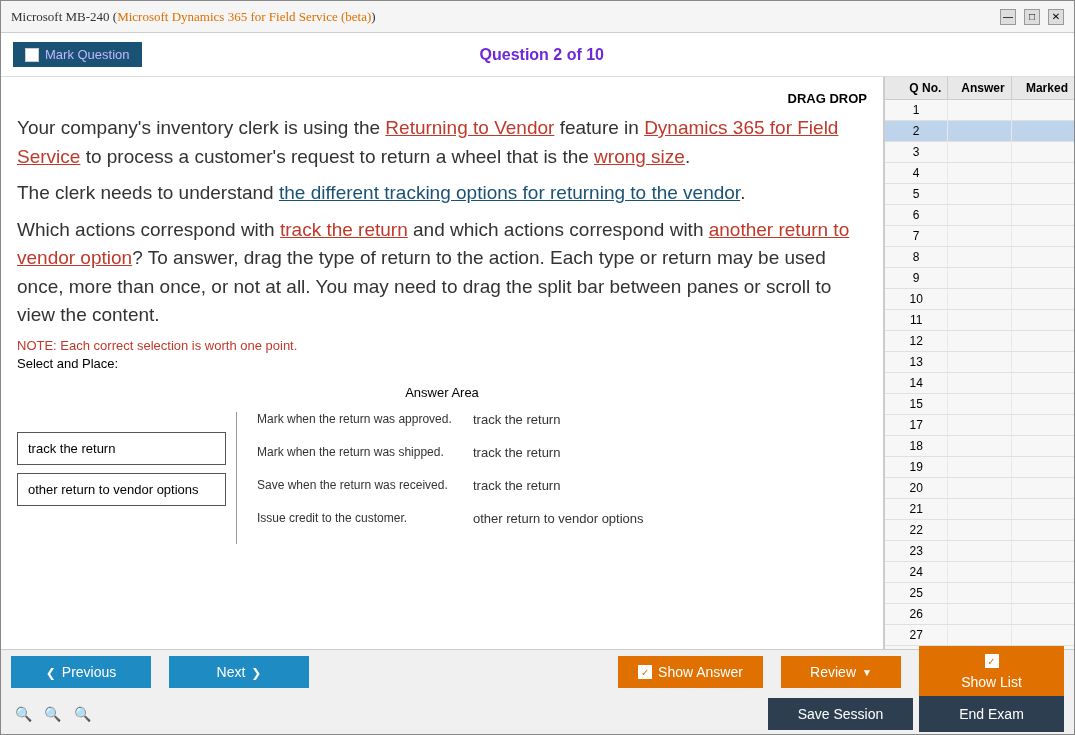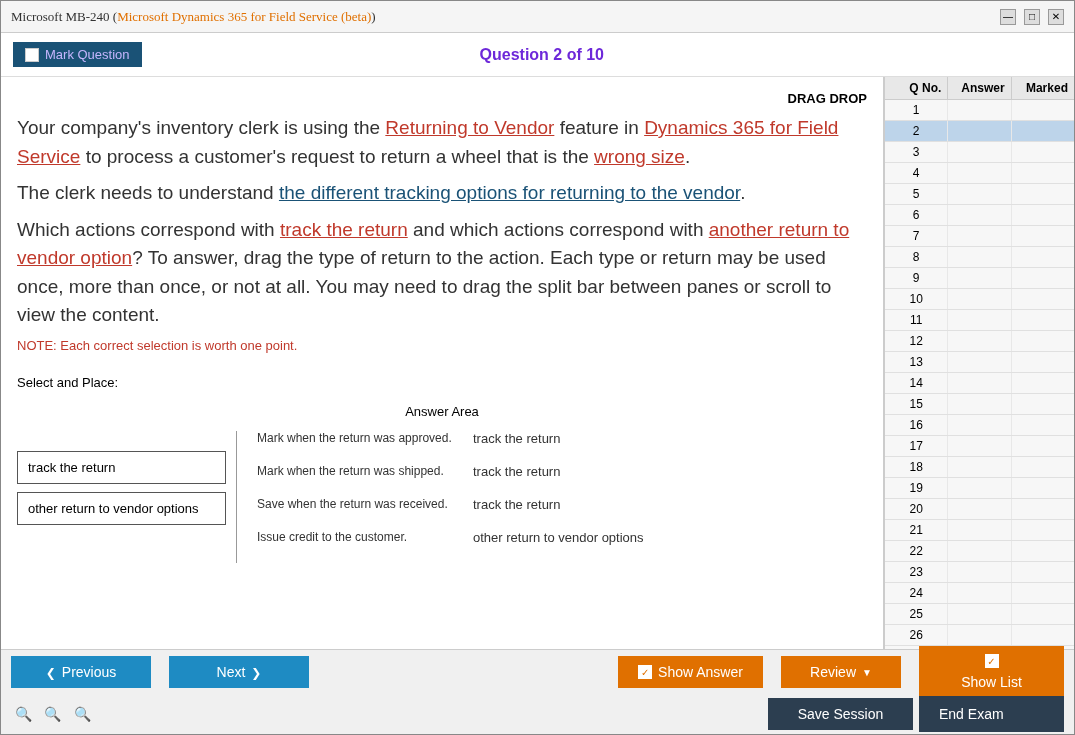--- a/index.html
+++ b/index.html
@@ -22,21 +22,21 @@
 
     
     .main-area { display: flex; flex: 1; overflow: hidden; }
 
     
     .content { flex: 1; padding: 14px 16px; overflow-y: auto; border-right: 1px solid #ccc; }
     .drag-drop-label { font-weight: bold; font-size: 13px; margin-bottom: 8px; text-align: right; }
     .question-text { font-size: 19px; color: #333; line-height: 1.5; margin-bottom: 8px; }
     .question-text .highlight { color: #c0392b; text-decoration: underline; }
     .question-text .highlight2 { color: #1a5276; text-decoration: underline; }
-    .note-text { color: #c0392b; margin-bottom: 22px; font-size: 13px; }
+    .note-text { color: #c0392b; margin-bottom: 3px; font-size: 13px; }
     .select-place { font-size: 13px; margin-bottom: 14px; }
 
     
     .answer-area-title { font-weight: normal; text-align: center; margin-bottom: 12px; font-size: 13px; }
     .answer-layout { display: flex; gap: 0; }
     .drag-items { width: 220px; padding-right: 10px; border-right: 1px solid #999; display: flex; flex-direction: column; gap: 8px; padding-top: 20px; }
     .drag-item { border: 1px solid #555; padding: 8px 10px; font-size: 13px; background: #fff; cursor: grab; }
     .drop-area { flex: 1; padding-left: 20px; }
     .drop-row { display: flex; align-items: center; margin-bottom: 18px; gap: 16px; }
     .drop-label { font-size: 12px; color: #333; width: 200px; flex-shrink: 0; }
@@ -55,21 +55,21 @@
     
     .bottom-nav { background: #f0f0f0; border-top: 1px solid #ccc; padding: 0; }
     .nav-row1 { display: flex; align-items: center; height: 44px; padding: 0 10px; gap: 18px; }
     .nav-row2 { display: flex; align-items: center; height: 40px; padding: 0 10px; gap: 6px; }
     .btn-prev { background: #1e8bc3; color: #fff; border: none; padding: 8px 20px; font-size: 14px; cursor: pointer; display: flex; align-items: center; gap: 6px; min-width: 140px; justify-content: center; }
     .btn-next { background: #1e8bc3; color: #fff; border: none; padding: 8px 20px; font-size: 14px; cursor: pointer; display: flex; align-items: flex-start; gap: 6px; min-width: 140px; justify-content: center; }
     .btn-show-answer { background: #e07000; color: #fff; border: none; padding: 8px 20px; font-size: 14px; cursor: pointer; display: flex; align-items: center; gap: 6px; min-width: 145px; justify-content: center; margin-left: auto; }
     .btn-review { background: #e07000; color: #fff; border: none; padding: 8px 4px; font-size: 14px; cursor: pointer; display: flex; align-items: center; gap: 6px; min-width: 120px; justify-content: center; }
     .btn-show-list { background: #e07000; color: #fff; border: none; padding: 8px 20px; font-size: 14px; cursor: pointer; display: flex; align-items: center; gap: 6px; min-width: 145px; justify-content: center; flex-direction: column; }
     .btn-save { background: #2c3e50; color: #fff; border: none; padding: 8px 20px; font-size: 14px; cursor: pointer; min-width: 145px; justify-content: center; display: flex; align-items: center; margin-left: auto; }
-    .btn-end { background: #2c3e50; color: #fff; border: none; padding: 10px 20px; font-size: 14px; cursor: pointer; min-width: 145px; justify-content: flex-start; display: flex; align-items: center; }
+    .btn-end { background: #2c3e50; color: #fff; border: none; padding: 10px 20px; font-size: 14px; cursor: pointer; min-width: 145px; justify-content: center; display: flex; align-items: center; }
     .zoom-controls { display: flex; align-items: center; gap: 4px; }
     .zoom-btn { background: none; border: none; cursor: pointer; font-size: 16px; color: #333; padding: 2px 4px; }
     .chk-icon { width: 14px; height: 14px; background: #fff; border: 2px solid #fff; display: inline-flex; align-items: center; justify-content: center; }
     .chk-icon::after { content: '✓'; font-size: 10px; color: #e07000; }
     .arrow-left::before { content: '❮'; font-size: 12px; }
     .arrow-right::before { content: '❯'; font-size: 12px; }
 
     .nav-spacer { flex: 1; }
   </style>
 </head>
@@ -218,25 +218,20 @@
       <div class="sidebar-cell">14</div>
       <div class="sidebar-cell"></div>
       <div class="sidebar-cell"></div>
     </div>
           <div class="sidebar-row">
       <div class="sidebar-cell">15</div>
       <div class="sidebar-cell"></div>
       <div class="sidebar-cell"></div>
     </div>
           <div class="sidebar-row">
-      <div class="sidebar-cell">16</div>
-      <div class="sidebar-cell"></div>
-      <div class="sidebar-cell"></div>
-    </div>
-          <div class="sidebar-row">
       <div class="sidebar-cell">17</div>
       <div class="sidebar-cell"></div>
       <div class="sidebar-cell"></div>
     </div>
           <div class="sidebar-row">
       <div class="sidebar-cell">18</div>
       <div class="sidebar-cell"></div>
       <div class="sidebar-cell"></div>
     </div>
           <div class="sidebar-row">

